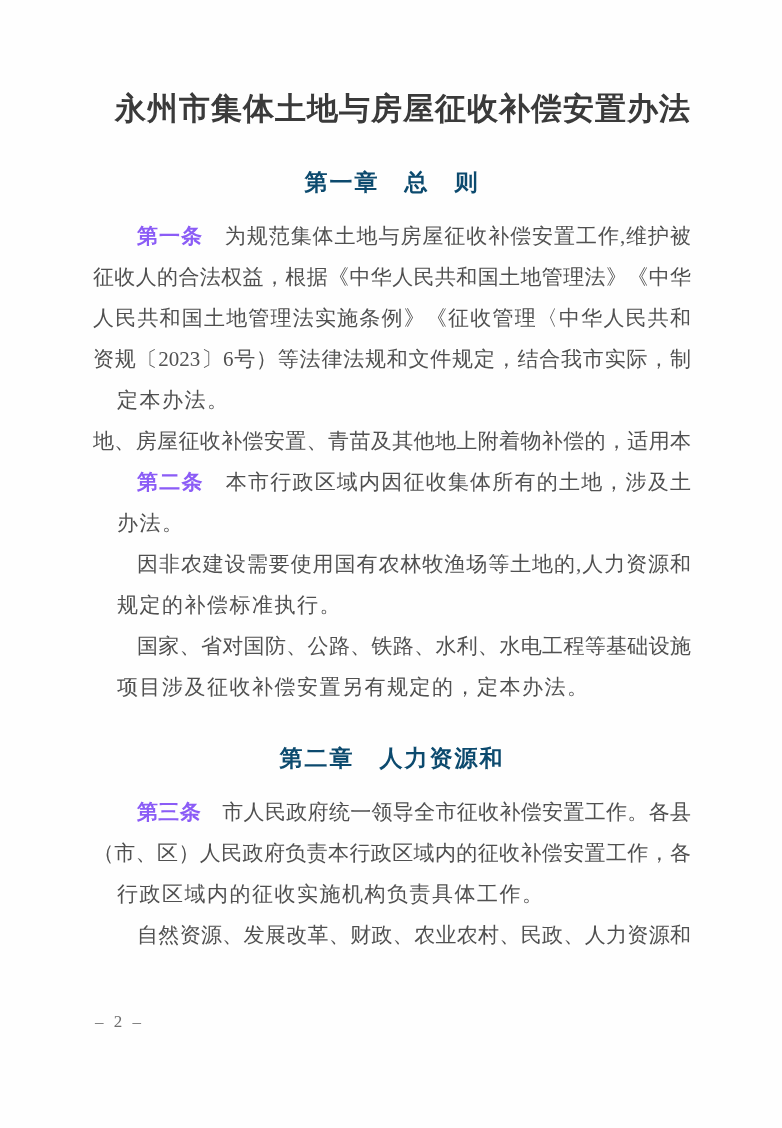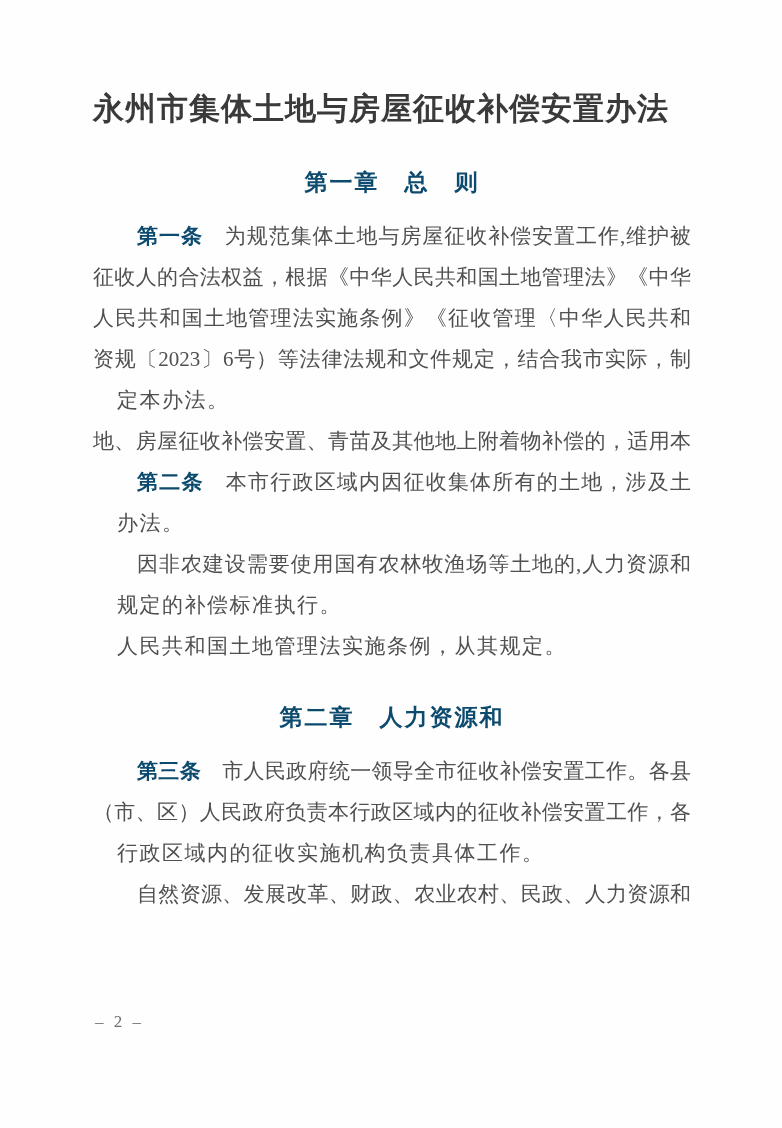--- a/index.html
+++ b/index.html
@@ -23,21 +23,21 @@
     position: absolute;
     left: 93px;
     top: 0;
     width: 598px;
   }
   .doc-title {
     margin: 86px 0 0 0;
     font-size: 31px;
     line-height: 46px;
     font-weight: bold;
-    text-align: left;
+    text-align: right;
     letter-spacing: 1px;
     color: #3a3a3a;
     white-space: nowrap;
   }
   .chapter {
     margin: 36px 0 18px 0;
     font-size: 23px;
     line-height: 30px;
     font-weight: bold;
     text-align: center;
@@ -59,21 +59,21 @@
     text-align: left;
     text-align-last: left;
     letter-spacing: 1.5px;
     margin-left: 24px;
   }
   .line.indent {
     text-indent: 44px;
   }
   .bold {
     font-weight: bold;
-    color: #0c4a6e;
+    color: #8b5cf6;
   }
   .page-number {
     position: absolute;
     left: 95px;
     top: 1010px;
     font-size: 17px;
     line-height: 24px;
     color: #6e6e6e;
     letter-spacing: 3px;
   }
@@ -89,21 +89,22 @@
         <div class="line justify indent"><span class="bold">第一条</span>　为规范集体土地与房屋征收补偿安置工作,维护被</div>
         <div class="line justify">征收人的合法权益，根据《中华人民共和国土地管理法》《中华</div>
         <div class="line justify">人民共和国土地管理法实施条例》《征收管理〈中华人民共和</div>
         <div class="line justify">资规〔2023〕6号）等法律法规和文件规定，结合我市实际，制</div>
         <div class="line last">定本办法。</div>
         <div class="line justify">地、房屋征收补偿安置、青苗及其他地上附着物补偿的，适用本</div>
         <div class="line justify indent"><span class="bold">第二条</span>　本市行政区域内因征收集体所有的土地，涉及土</div>
         <div class="line last">办法。</div>
         <div class="line justify indent">因非农建设需要使用国有农林牧渔场等土地的,人力资源和</div>
         <div class="line last">规定的补偿标准执行。</div>
-        <div class="line last">人民共和国土地管理法实施条例，从其规定。</div>
+        <div class="line justify indent">国家、省对国防、公路、铁路、水利、水电工程等基础设施</div>
+        <div class="line last">项目涉及征收补偿安置另有规定的，定本办法。</div>
         <div class="chapter">第二章　人力资源和</div>
         <div class="line justify indent"><span class="bold">第三条</span>　市人民政府统一领导全市征收补偿安置工作。各县</div>
         <div class="line justify">（市、区）人民政府负责本行政区域内的征收补偿安置工作，各</div>
         <div class="line last">行政区域内的征收实施机构负责具体工作。</div>
         <div class="line justify indent">自然资源、发展改革、财政、农业农村、民政、人力资源和</div>
       </div>
   </div>
   <div class="page-number">– 2 –</div>
 </div>
 

